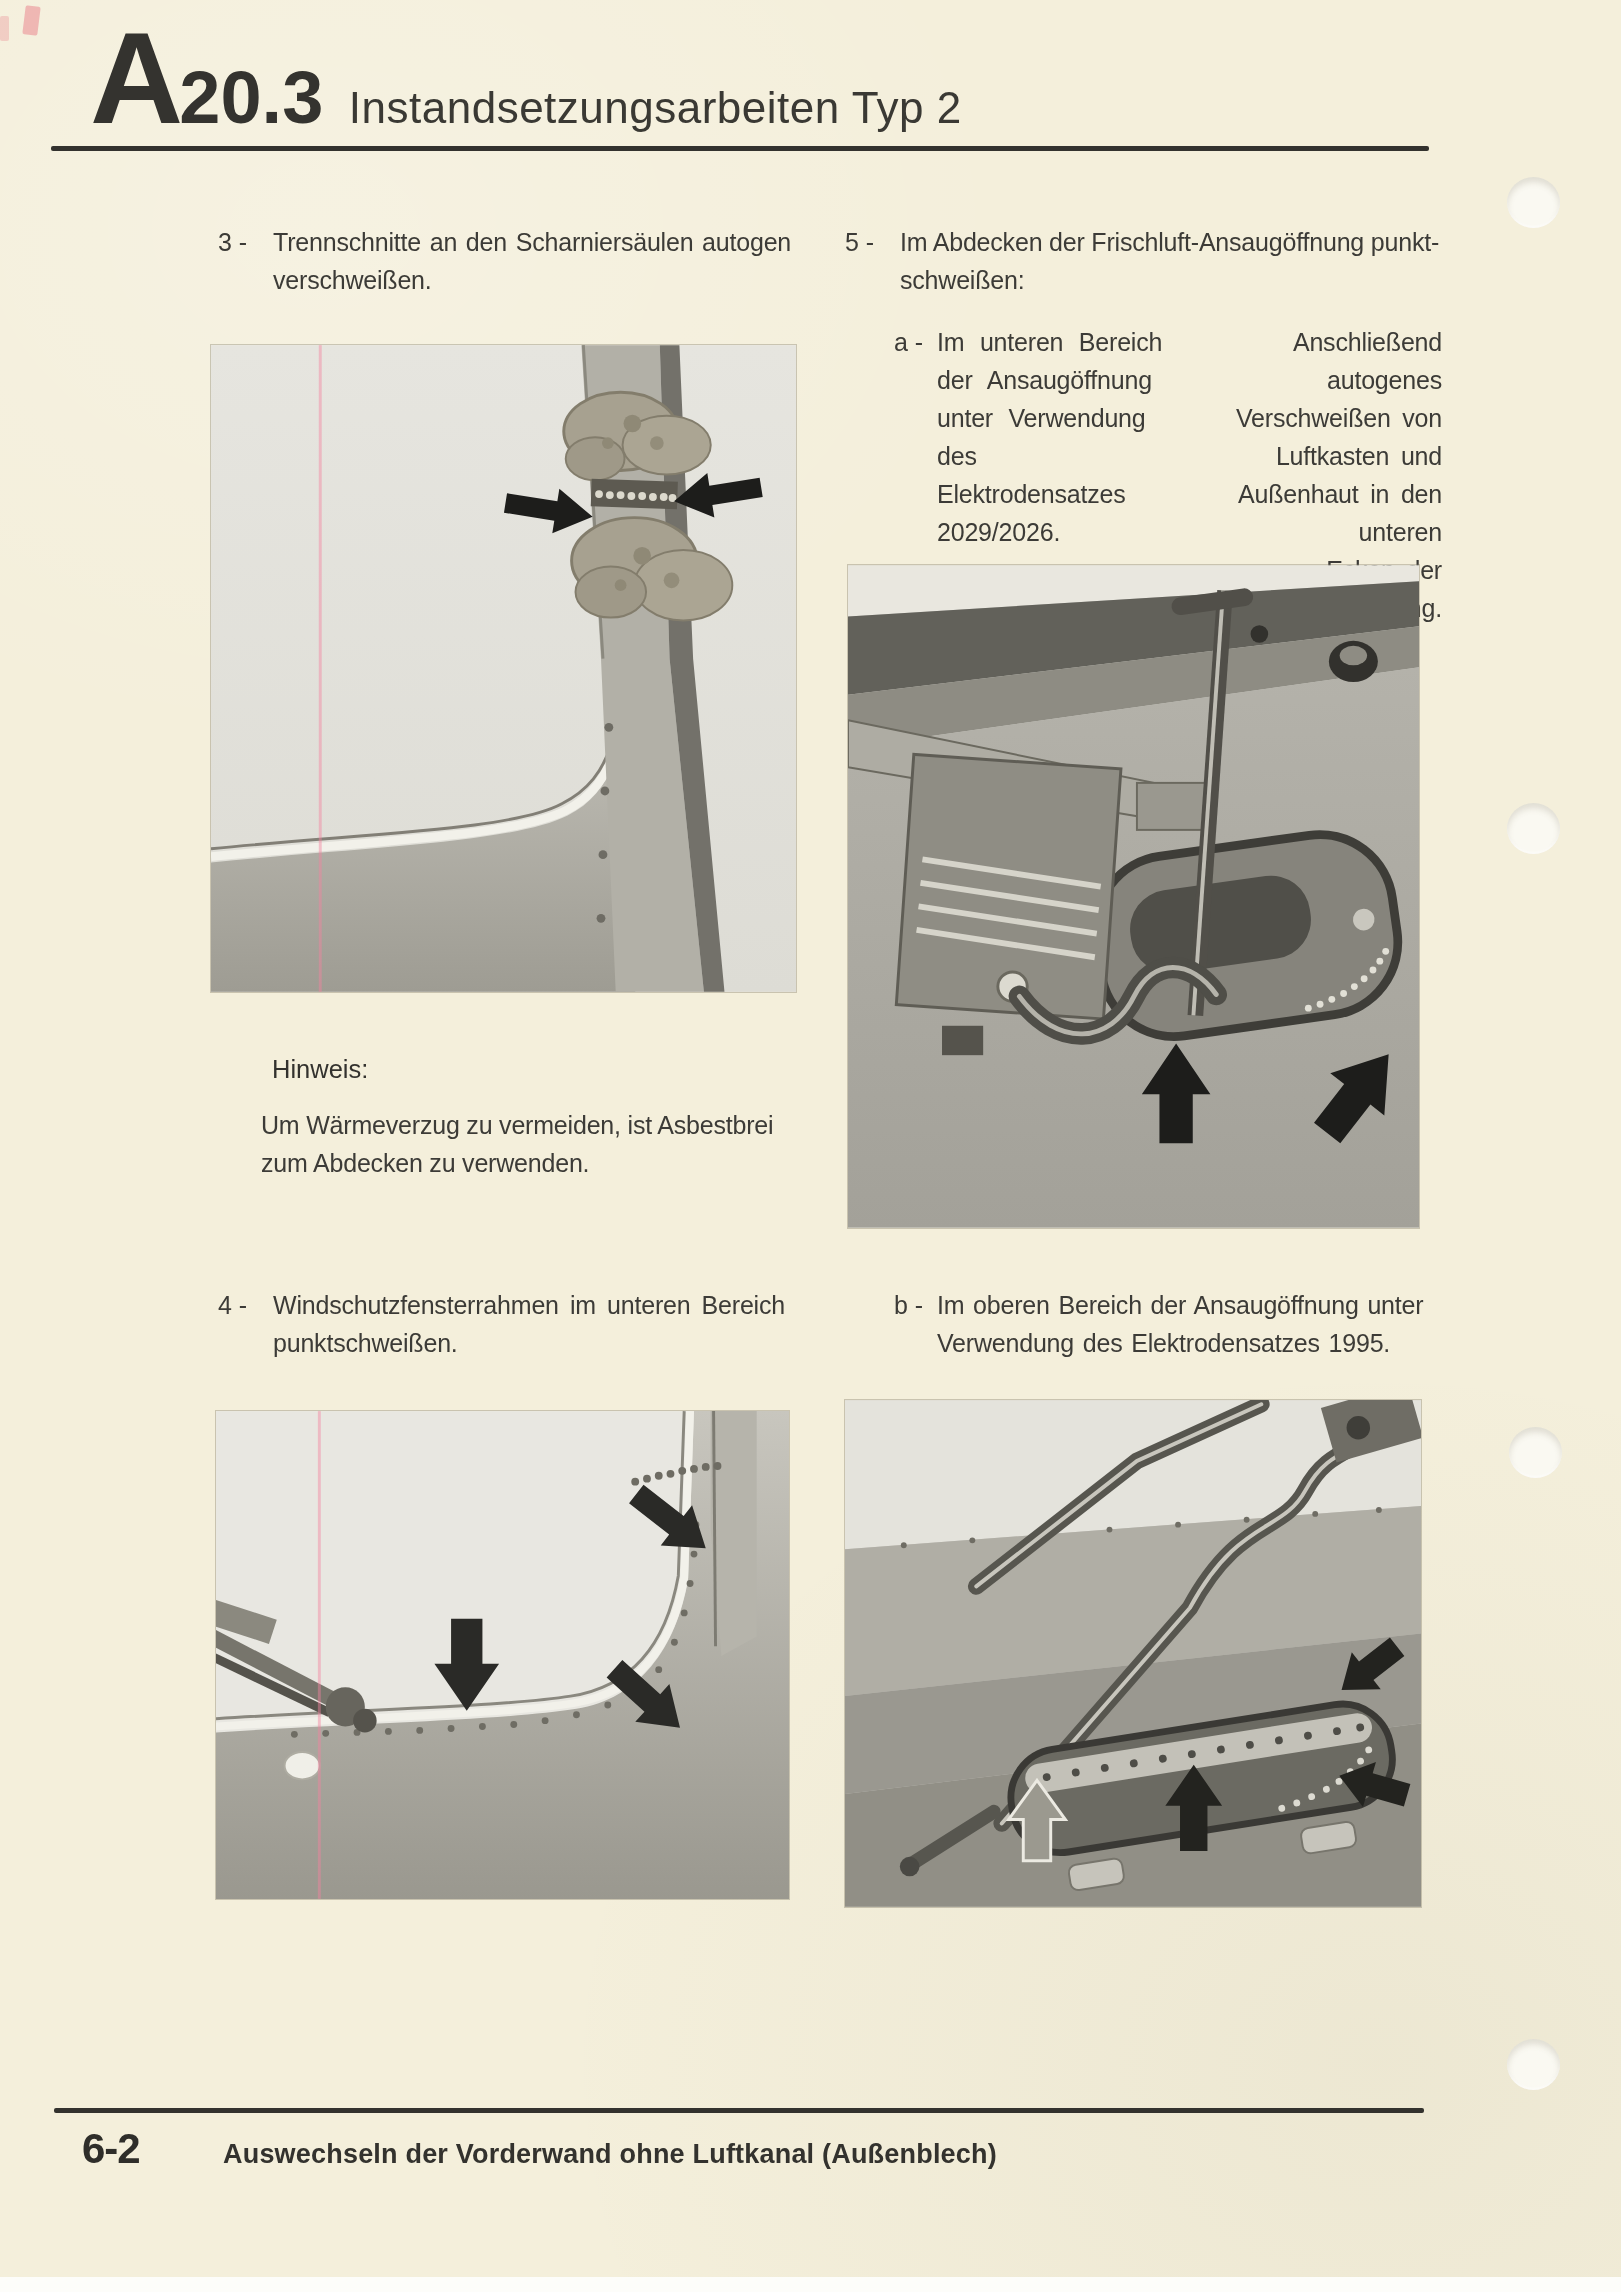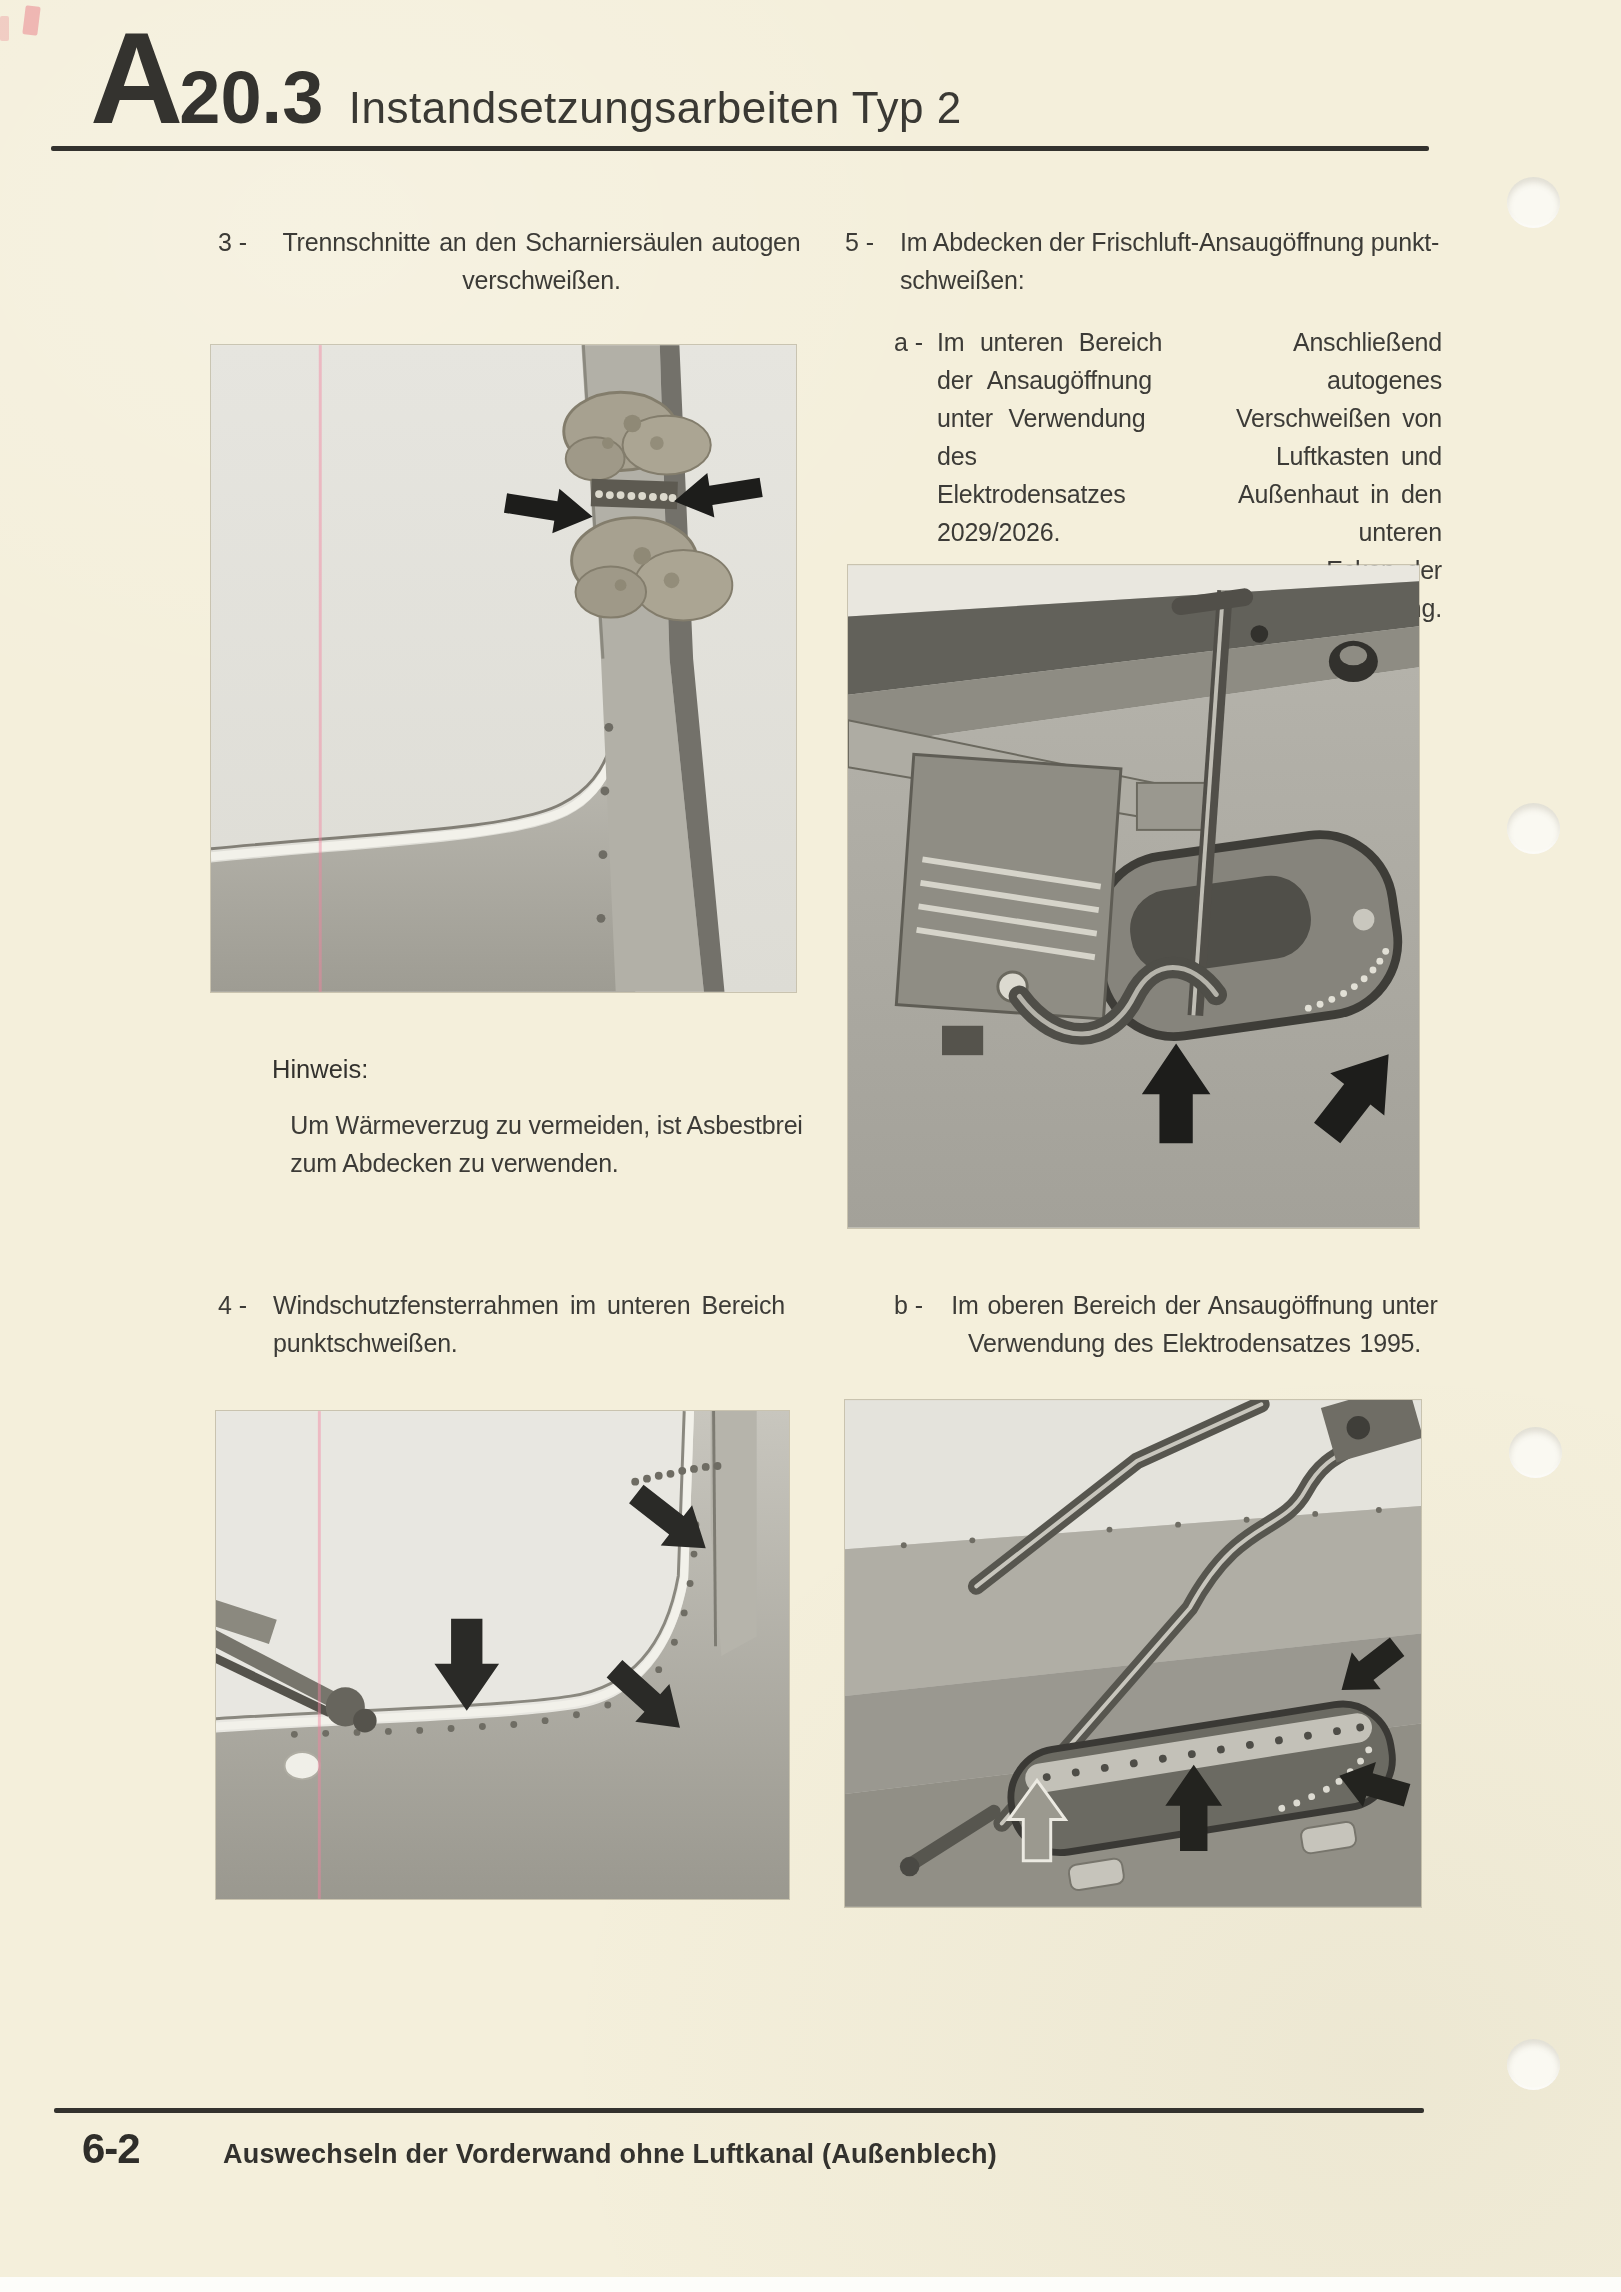--- a/index.html
+++ b/index.html
@@ -21,26 +21,26 @@
   .hdr .num{font-size:74px;font-weight:bold;color:#34332f;letter-spacing:0px;}
   .hdr .ttl{font-size:44px;font-weight:normal;color:#3a3934;margin-left:25.5px;letter-spacing:0.5px;}
   .rule{position:absolute;background:#33322e;border-radius:2px;}
   .rule.hdr-rule{left:51px;top:146px;width:1378px;height:4.9px;}
   .rule.ftr-rule{left:54px;top:2108px;width:1370px;height:4.9px;}
   
   .item{position:absolute;display:flex;align-items:flex-start;}
   .item .lbl{font-size:25px;line-height:38px;width:55px;flex:none;color:#3c3b37;}
   .sub .lbl{width:43px;}
   .txt{font-size:25px;line-height:38px;white-space:pre-line;color:#3c3b37;letter-spacing:-0.2px;}
-  .ws1{word-spacing:2px;text-align:center;}
+  .ws1{word-spacing:2px;}
   .ws2{word-spacing:4.4px;}
   .ws3{word-spacing:8.8px;}
   .ws4{word-spacing:4.9px;text-align:right;}
   .hint-label{position:absolute;left:272px;top:1055px;font-size:25.5px;font-weight:normal;color:#33322e;}
-  .hint-text{position:absolute;left:272px;top:1106px;width:549px;justify-content:center;}
+  .hint-text{position:absolute;left:261px;top:1106px;width:549px;}
   .paras{display:flex;flex-direction:row;gap:20.6px;}
   
   .photo{position:absolute;box-shadow:0 0 0 1px rgba(120,115,95,0.35);}
   .photo svg{display:block;}
   
   .ftr-num{position:absolute;left:82px;top:2125px;font-size:42px;font-weight:bold;color:#2f2e2a;letter-spacing:-1px;}
   .ftr-ttl{position:absolute;left:223px;top:2139px;font-size:27px;font-weight:bold;color:#33322e;letter-spacing:0.2px;}
   
   .hole{position:absolute;width:53px;height:51px;border-radius:50%;
         background:#faf9f2;box-shadow:0 4.9px 5.9px rgba(110,100,70,0.18) inset, 0 -2px 2px rgba(255,255,255,0.6) inset;}

